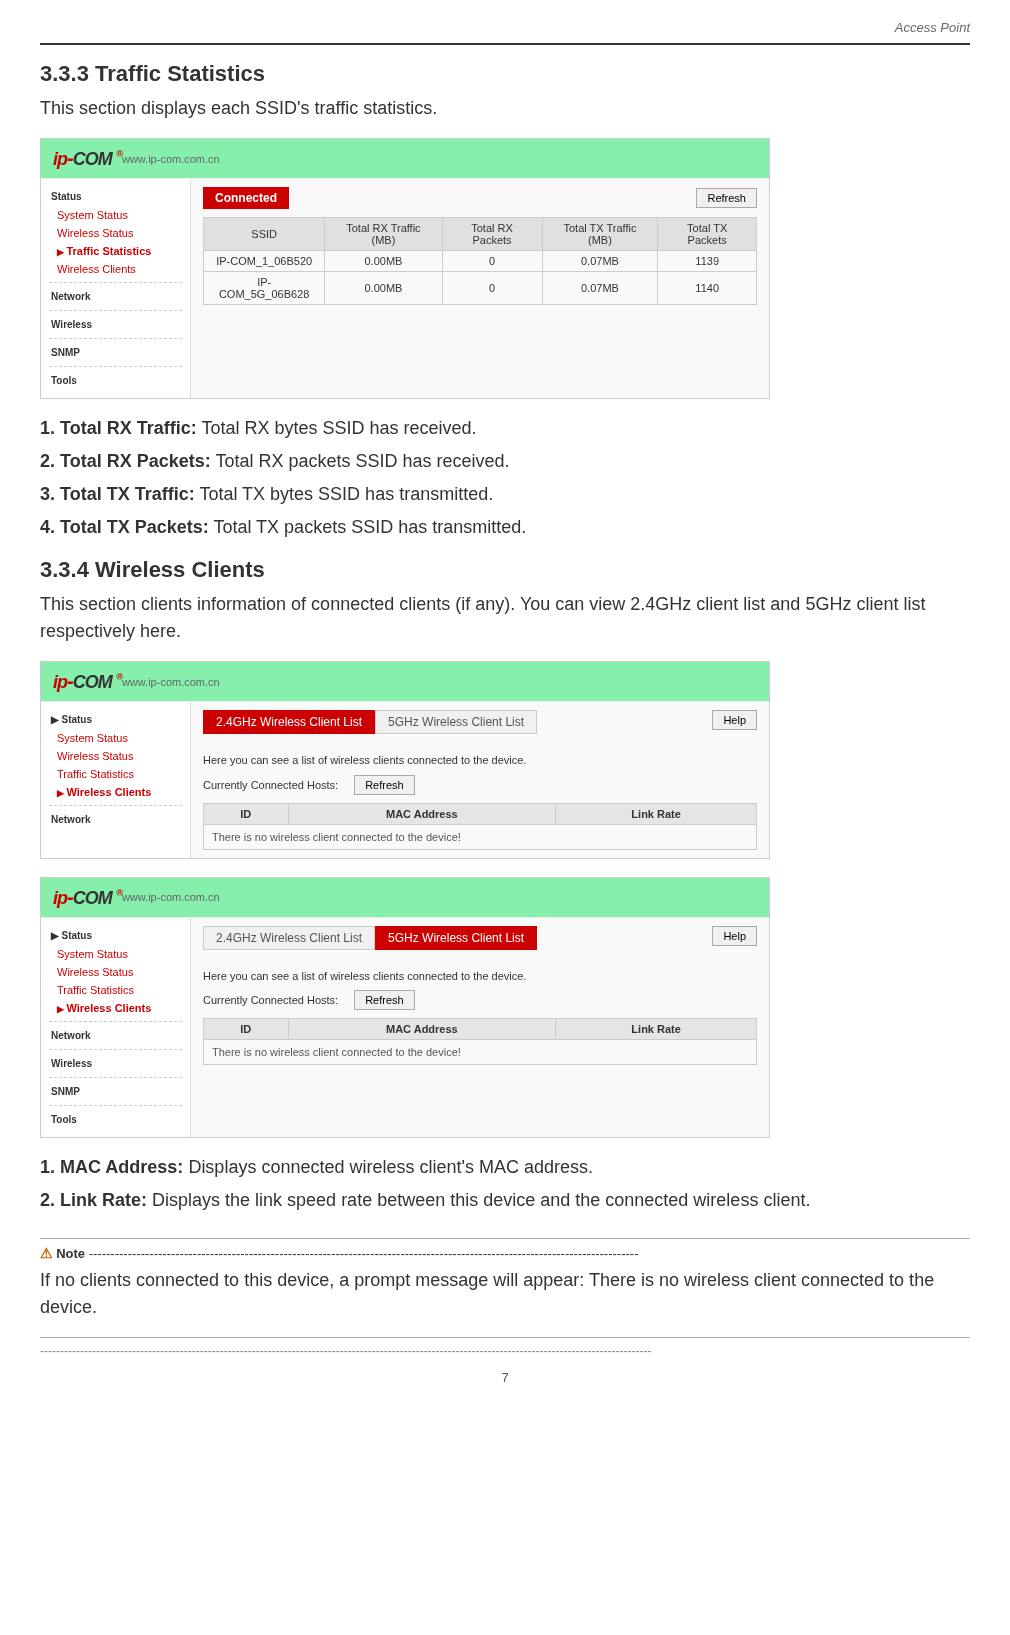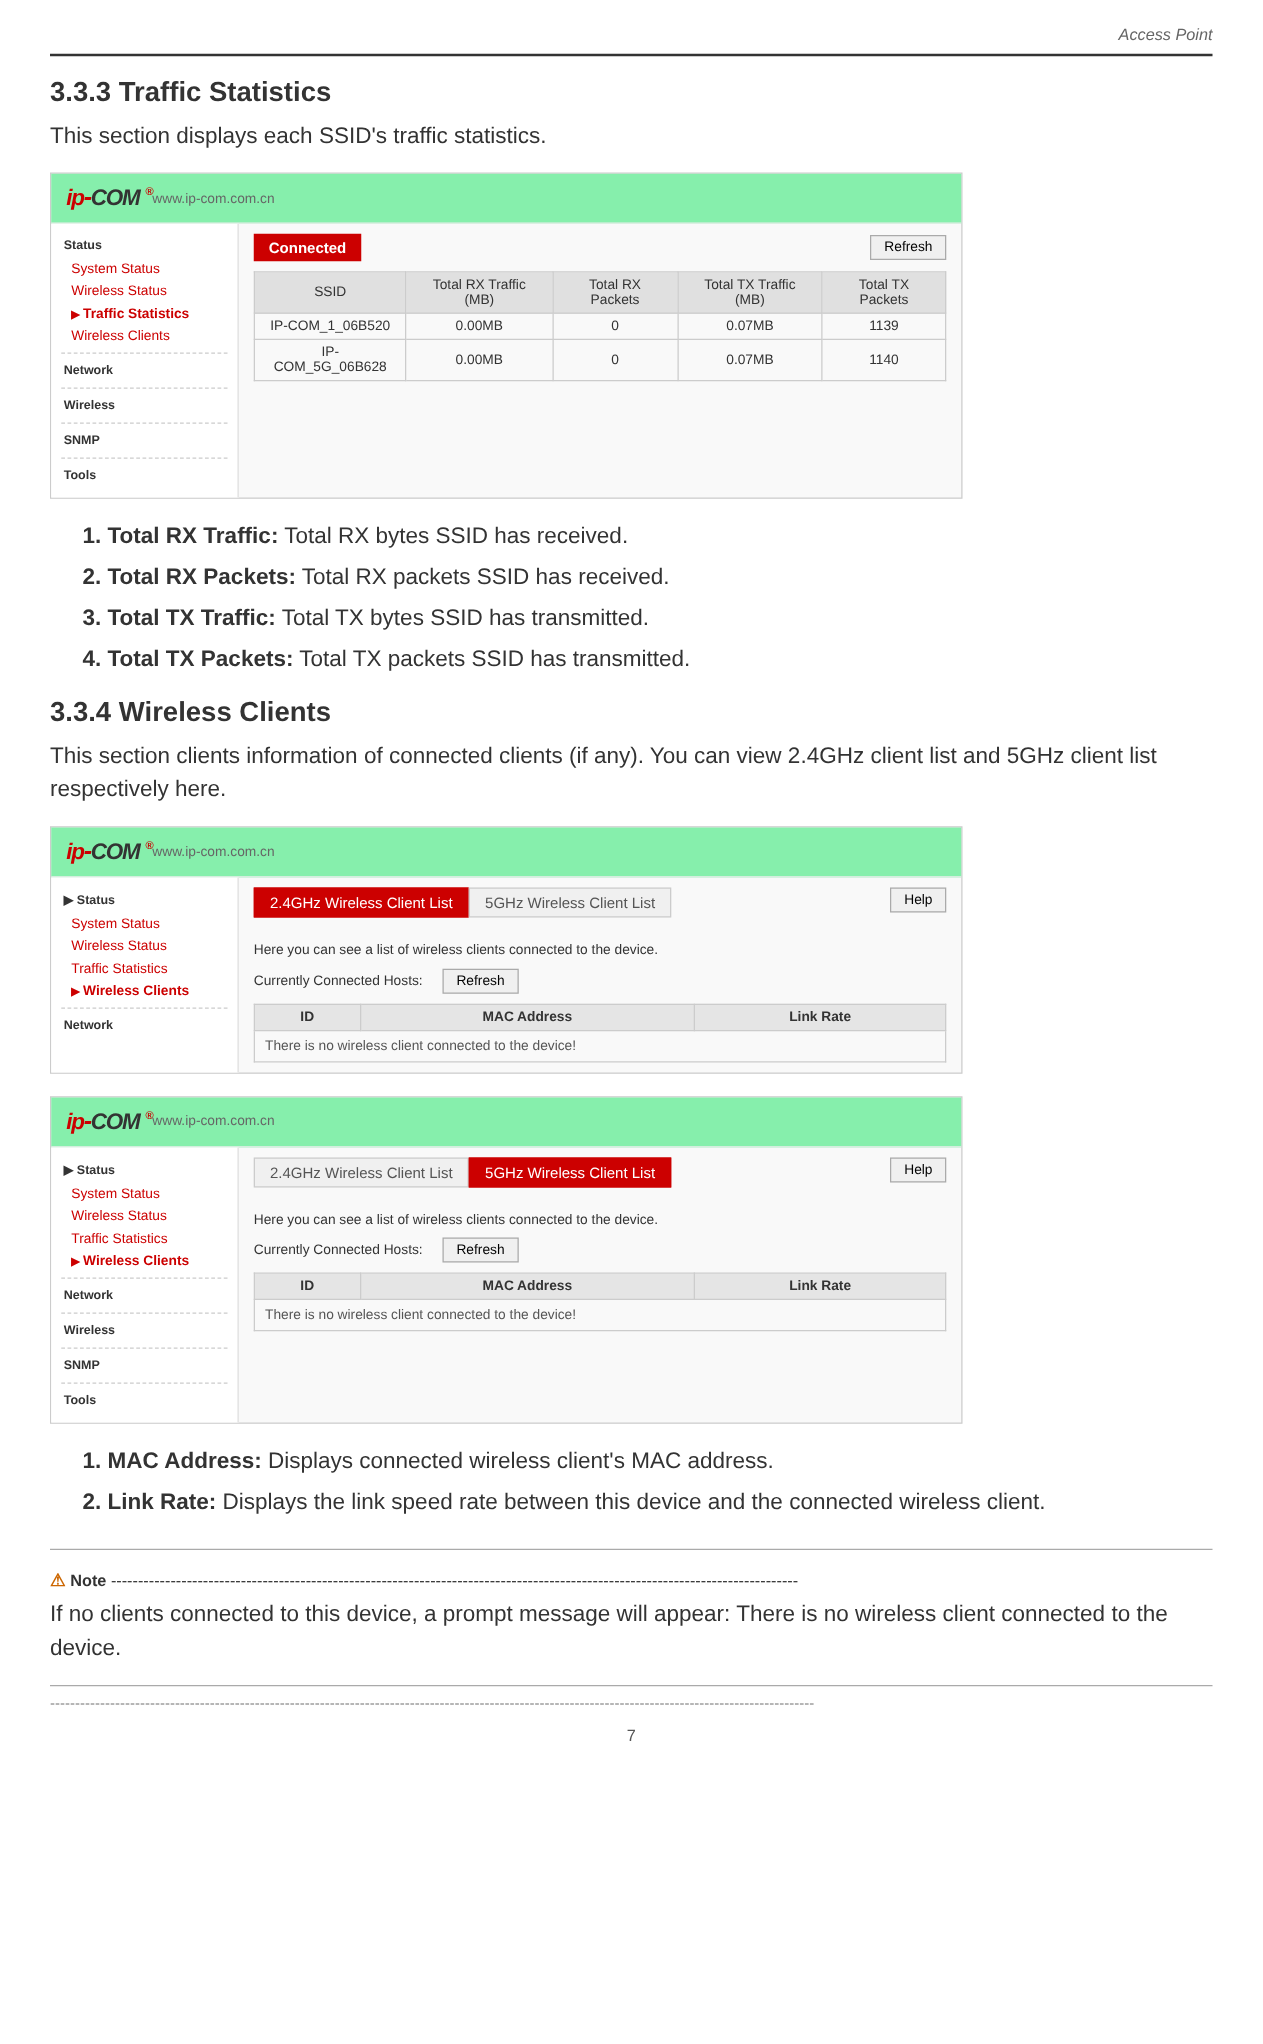--- a/index.html
+++ b/index.html
@@ -147,21 +147,20 @@
       margin-left: 8px;
     }
     .table-row-alt {
       background: #f9f9f9;
     }
     .description-list {
       margin: 8px 0 16px 0;
     }
     .description-list p {
       margin-bottom: 6px;
-      margin-left: 26px;
     }
     .desc-num {
       font-weight: bold;
     }
     .info-text {
       font-size: 11px;
       color: #333;
       margin-bottom: 6px;
     }
     .connected-hosts-row {
@@ -194,21 +193,21 @@
       font-size: 11px;
       cursor: pointer;
       float: right;
     }
     .note-section {
       margin-top: 20px;
       font-size: 13px;
     }
     .note-line {
       border-top: 1px solid #aaa;
-      padding-top: 16px;
+      padding-top: 6px;
       margin-top: 24px;
     }
     .note-icon {
       color: #cc6600;
       font-weight: bold;
       font-size: 14px;
     }
     .bottom-divider {
       border-top: 1px solid #aaa;
       margin-top: 16px;

